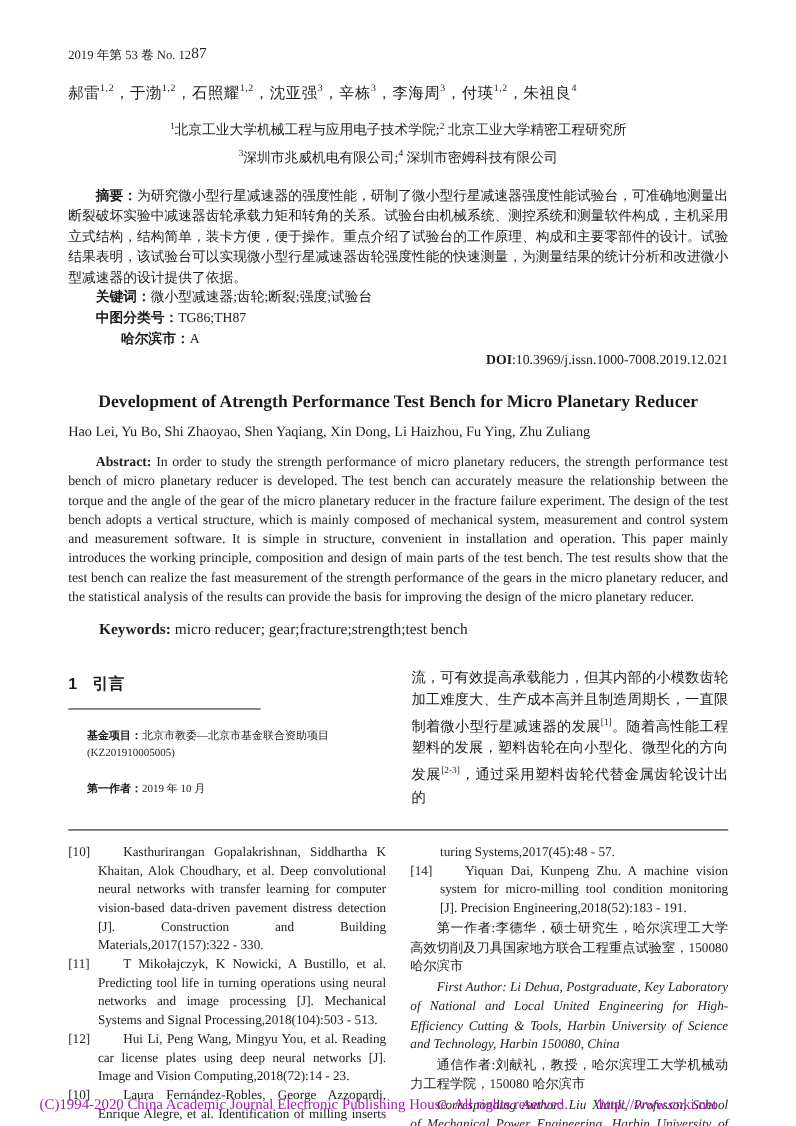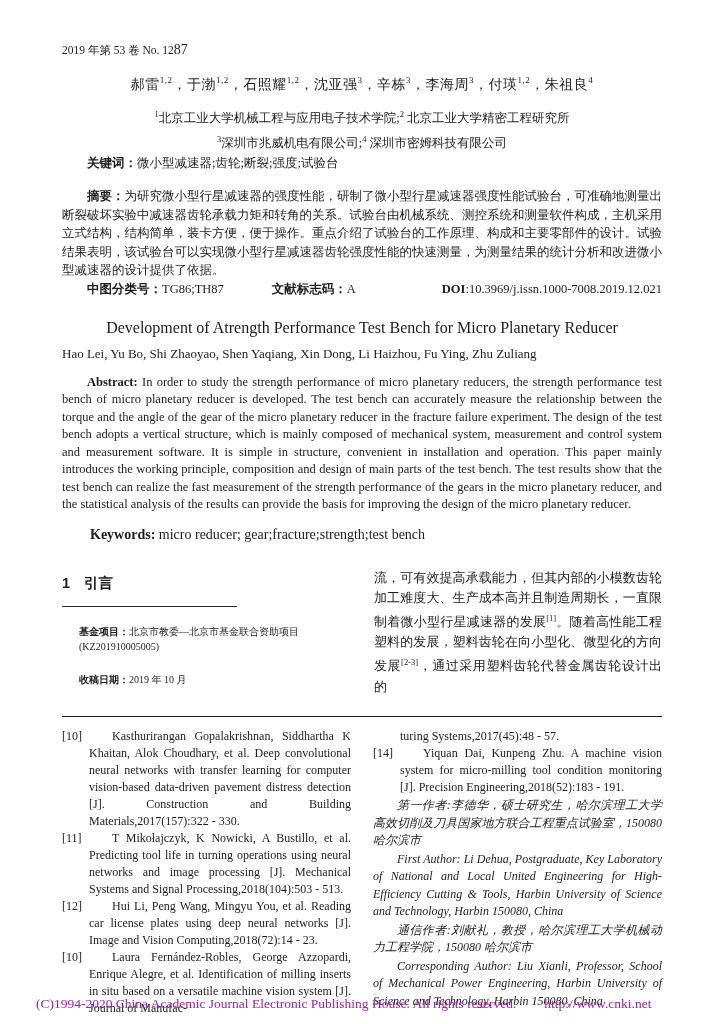--- a/index.html
+++ b/index.html
@@ -14,36 +14,36 @@
   .content{padding:42px 62px 0 62px;}
   
   .header{display:flex;align-items:flex-end;font-size:11.5px;}
   .page-num{font-size:14px;}
   
   .title-cn{
     font-family:"Liberation Sans", sans-serif;
     font-weight:700;font-size:21px;letter-spacing:2.5px;
     text-align:center;margin:27px 0 0 0;
   }
-  .authors-cn{text-align:center;font-size:14px;margin-top:17px;letter-spacing:0.5px;}
+  .authors-cn{font-size:14px;margin-top:17px;letter-spacing:0.5px;}
   .authors-cn sup{font-size:9px;}
   .affils{text-align:center;font-size:12.5px;line-height:21px;margin-top:10px;}
   .affils sup{font-size:8.5px;}
   
   .para{font-size:12.5px;line-height:18.5px;text-align:justify;margin:0;}
   .abstract-cn{margin-top:15px;text-indent:2em;}
   .kw-cn{text-indent:2em;}
   .lbl-hei{font-weight:700;font-family:"Liberation Sans", sans-serif;}
   .lbl-b{font-weight:700;}
-  .class-line{display:flex;font-size:12.5px;line-height:19px;margin:0;}
+  .class-line{display:flex;font-size:12.5px;line-height:19px;margin:0;flex-direction:column;}
   .class-line .clc{margin-left:2em;}
   .class-line .doccode{margin-left:48px;}
   .class-line .doi{margin-left:auto;}
   
-  .title-en{font-size:16px;font-weight:400;text-align:center;margin:20px 0 0 0;}
+  .title-en{font-size:16px;font-weight:700;text-align:center;margin:20px 0 0 0;}
   .authors-en{text-align:left;font-size:13px;margin-top:9px;}
   .abstract-en{font-size:12.5px;line-height:17.5px;text-align:justify;margin-top:12px;text-indent:2em;}
   .kw-en{font-size:14px;line-height:17.5px;text-indent:2em;margin:0;}
   
   .columns{display:flex;gap:24px;margin-top:24px;}
   .col{flex:1;min-width:0;}
   .sec-heading{
     font-family:"Liberation Sans", sans-serif;
     font-weight:700;font-size:14.5px;margin:6px 0 13px 0;
   }
@@ -52,21 +52,21 @@
   .body-cn sup{font-size:8.5px;}
   
   .footnote{margin-top:13px;}
   .footnote-rule{border:none;border-top:1px solid #2a2a2a;width:175px;margin:0 0 6px 0;}
   .fn-line{font-size:10px;line-height:15.5px;margin:17px;}
   
   .full-rule{border:none;border-top:1.5px solid #1c1c1c;margin:12px 0 0 0;}
   .refs-columns{display:flex;gap:22px;margin-top:11px;}
   .ref{font-size:12px;line-height:17px;text-align:justify;padding-left:27px;margin:0;}
   .ref-label{display:inline-block;width:50px;margin-left:-27px;}
-  .bio{font-size:12px;line-height:17.5px;text-align:justify;text-indent:2em;margin:1px 0 0 0;font-style:italic;}
+  .bio{font-size:12px;line-height:17.5px;text-align:justify;text-indent:2em;margin:1px 0 0 0;}
   .bio.en{font-style:italic;}
   
   .footer{
     position:absolute;left:36px;right:30px;bottom:12px;
     font-size:13.5px;color:#a21caf;white-space:nowrap;
   }
   .footer .url{margin-left:28px;}
 </style>
 </head>
 <body>
@@ -80,44 +80,44 @@
     </div>
 
 
     <div class="authors-cn">郝雷<sup>1,2</sup>，于渤<sup>1,2</sup>，石照耀<sup>1,2</sup>，沈亚强<sup>3</sup>，辛栋<sup>3</sup>，李海周<sup>3</sup>，付瑛<sup>1,2</sup>，朱祖良<sup>4</sup></div>
 
     <div class="affils">
       <div><sup>1</sup>北京工业大学机械工程与应用电子技术学院;<sup>2</sup> 北京工业大学精密工程研究所</div>
       <div><sup>3</sup>深圳市兆威机电有限公司;<sup>4</sup> 深圳市密姆科技有限公司</div>
     </div>
 
+    <p class="para abstract-cn"><span class="lbl-hei">摘要：</span><span>为研究微小型行星减速器的强度性能，研制了微小型行星减速器强度性能试验台，可准确地测量出断裂破坏实验中减速器齿轮承载力矩和转角的关系。试验台由机械系统、测控系统和测量软件构成，主机采用立式结构，结构简单，装卡方便，便于操作。重点介绍了试验台的工作原理、构成和主要零部件的设计。试验结果表明，该试验台可以实现微小型行星减速器齿轮强度性能的快速测量，为测量结果的统计分析和改进微小型减速器的设计提供了依据。</span></p>
+
     <p class="para kw-cn"><span class="lbl-hei">关键词：</span><span>微小型减速器;齿轮;断裂;强度;试验台</span></p>
-
-    <p class="para abstract-cn"><span class="lbl-hei">摘要：</span><span>为研究微小型行星减速器的强度性能，研制了微小型行星减速器强度性能试验台，可准确地测量出断裂破坏实验中减速器齿轮承载力矩和转角的关系。试验台由机械系统、测控系统和测量软件构成，主机采用立式结构，结构简单，装卡方便，便于操作。重点介绍了试验台的工作原理、构成和主要零部件的设计。试验结果表明，该试验台可以实现微小型行星减速器齿轮强度性能的快速测量，为测量结果的统计分析和改进微小型减速器的设计提供了依据。</span></p>
 
     <p class="class-line">
       <span class="clc"><span class="lbl-hei">中图分类号：</span><span>TG86;TH87</span></span>
-      <span class="doccode"><span class="lbl-hei">文献标志码：</span><span>A</span></span>
+      <span class="doccode"><span class="lbl-hei">哈尔滨市：</span><span>A</span></span>
       <span class="doi"><span class="lbl-b">DOI</span><span>:10.3969/j.issn.1000-7008.2019.12.021</span></span>
     </p>
 
     <h2 class="title-en">Development of Atrength Performance Test Bench for Micro Planetary Reducer</h2>
     <div class="authors-en">Hao Lei, Yu Bo, Shi Zhaoyao, Shen Yaqiang, Xin Dong, Li Haizhou, Fu Ying, Zhu Zuliang</div>
 
     <p class="abstract-en"><span class="lbl-b">Abstract:</span><span> In order to study the strength performance of micro planetary reducers, the strength performance test bench of micro planetary reducer is developed. The test bench can accurately measure the relationship between the torque and the angle of the gear of the micro planetary reducer in the fracture failure experiment. The design of the test bench adopts a vertical structure, which is mainly composed of mechanical system, measurement and control system and measurement software. It is simple in structure, convenient in installation and operation. This paper mainly introduces the working principle, composition and design of main parts of the test bench. The test results show that the test bench can realize the fast measurement of the strength performance of the gears in the micro planetary reducer, and the statistical analysis of the results can provide the basis for improving the design of the micro planetary reducer.</span></p>
 
     <p class="kw-en"><span class="lbl-b">Keywords:</span><span> micro reducer; gear;fracture;strength;test bench</span></p>
 
     <div class="columns">
       <div class="col">
         <div class="sec-heading"><span class="sec-num">1</span><span>引言</span></div>
         <div class="footnote">
           <hr class="footnote-rule">
           <p class="fn-line"><span class="lbl-hei">基金项目：</span><span>北京市教委—北京市基金联合资助项目(KZ201910005005)</span></p>
-          <p class="fn-line"><span class="lbl-hei">收稿日期：</span><span>2019 年 10 月</span></p>
+          <p class="fn-line"><span class="lbl-hei">第一作者：</span><span>2019 年 10 月</span></p>
         </div>
       </div>
       <div class="col">
         <p class="body-cn" style="text-indent:0;">流，可有效提高承载能力，但其内部的小模数齿轮加工难度大、生产成本高并且制造周期长，一直限制着微小型行星减速器的发展<sup>[1]</sup>。随着高性能工程塑料的发展，塑料齿轮在向小型化、微型化的方向发展<sup>[2-3]</sup>，通过采用塑料齿轮代替金属齿轮设计出的</p>
       </div>
     </div>
 
     <hr class="full-rule">
 
     <div class="refs-columns">

